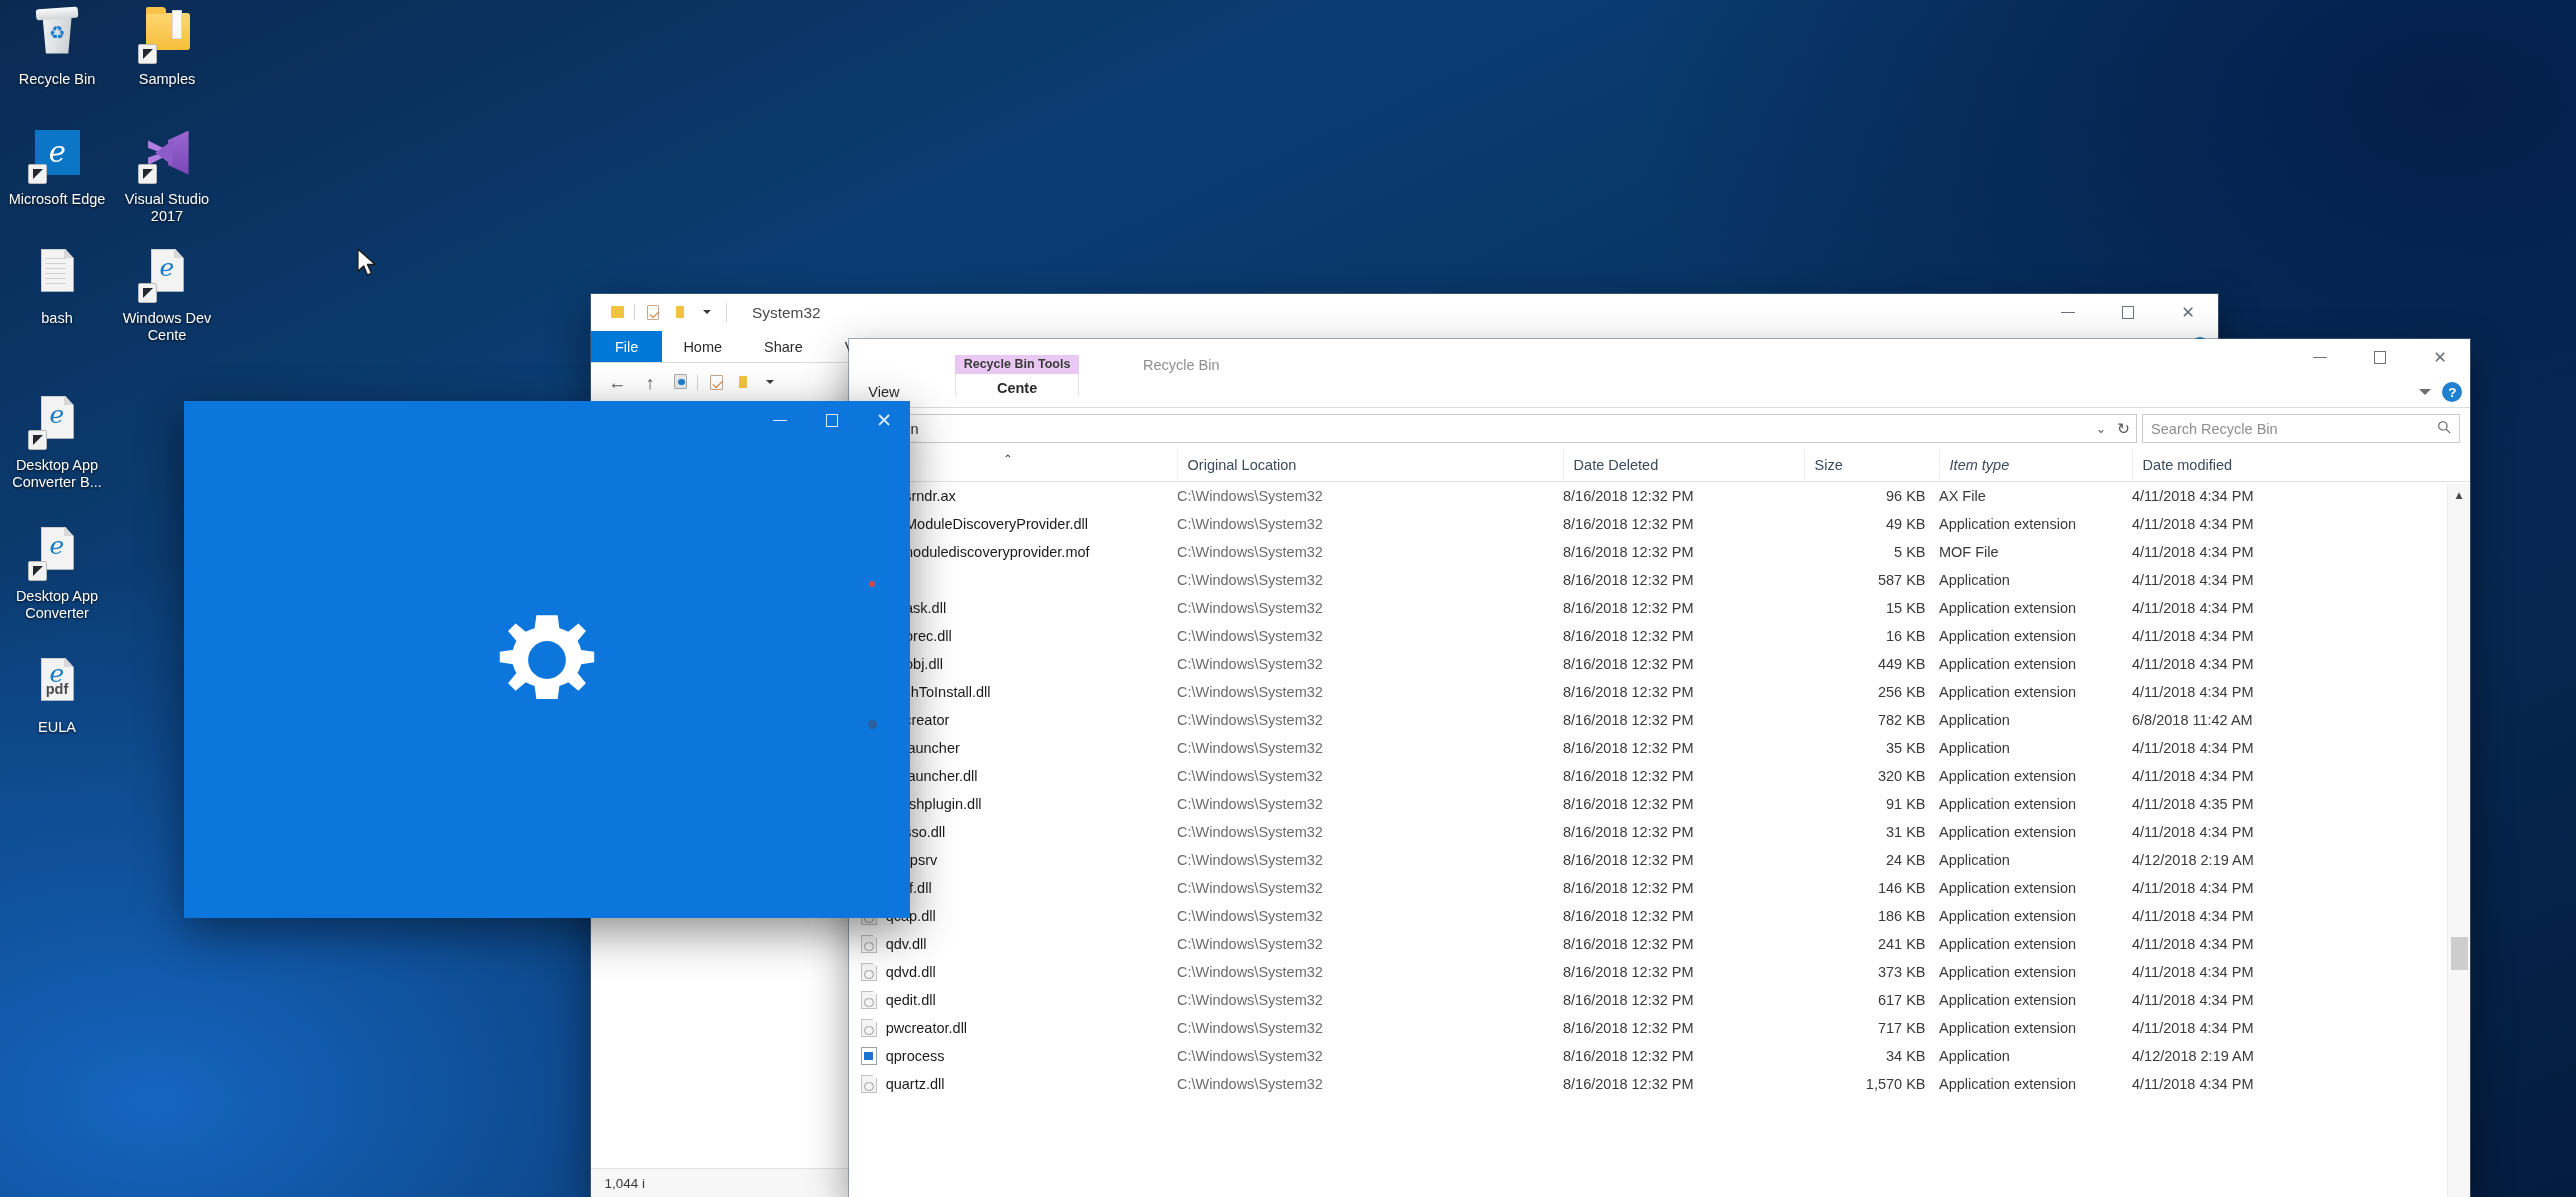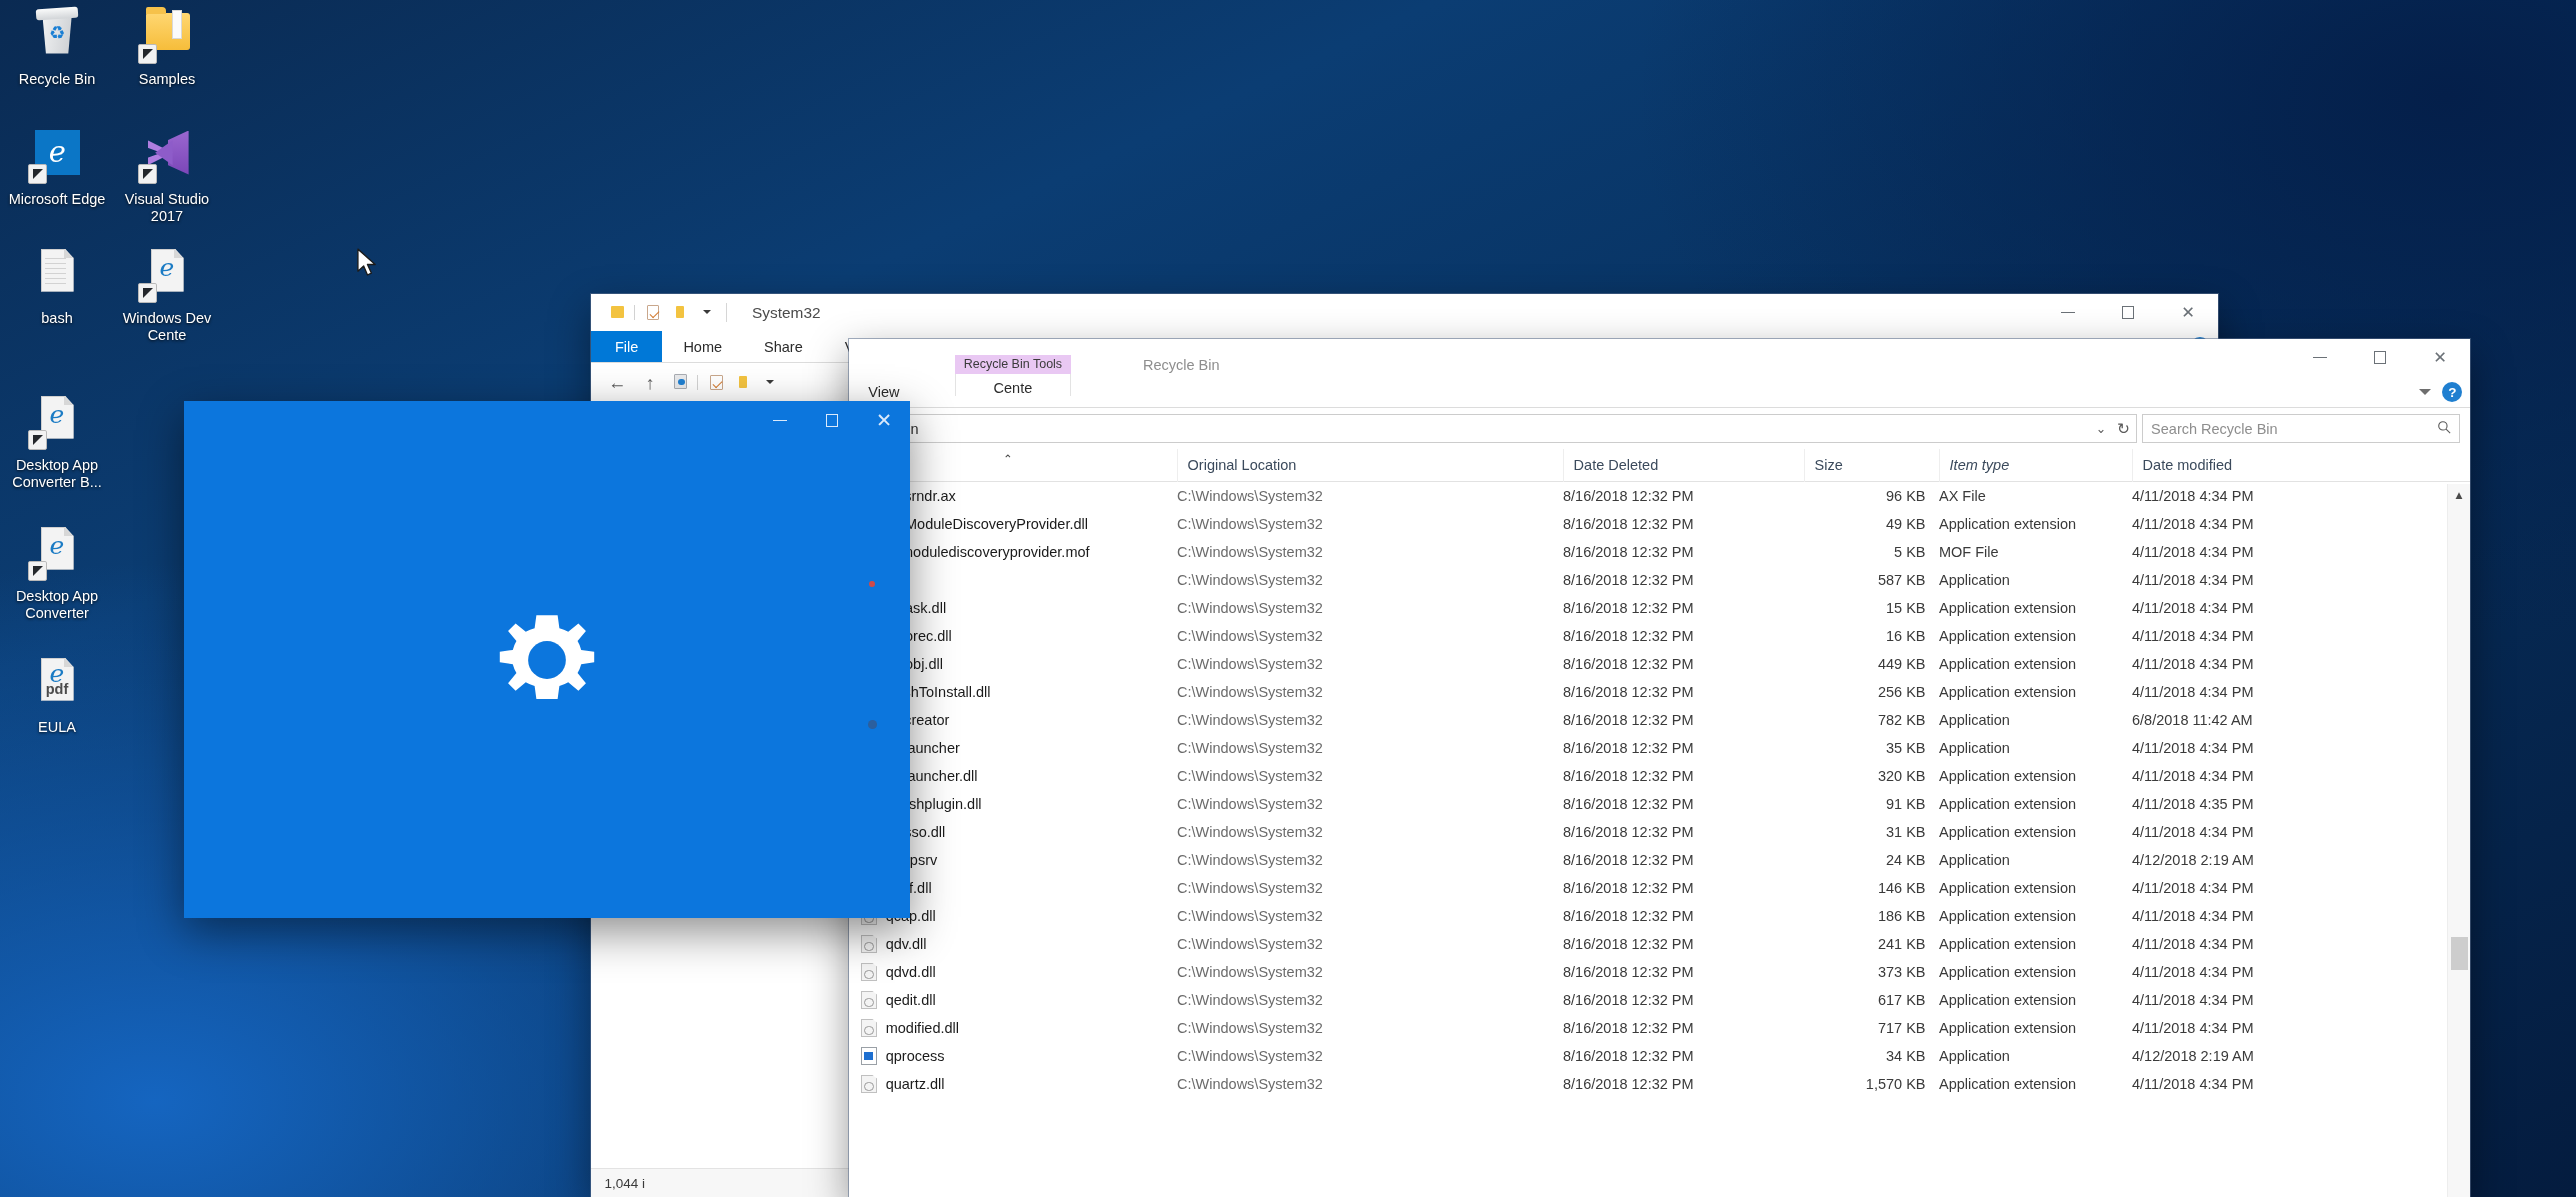--- a/index.html
+++ b/index.html
@@ -695,21 +695,21 @@
         <div class="cap-btn">
             <span class="max"></span>
           </div>
         <div class="cap-btn">✕</div>
       </div>
     </div>
 
     <div class="ribbon">
       <div class="tab" style="padding:0 19.3px;">View</div>
 
-      <div class="ctx-group" style="left:106px;">
+      <div class="ctx-group" style="left:106px;font-weight:bold;">
         <div class="ctx-head">Recycle Bin Tools</div>
         <div class="ctx-tab">Cente</div>
       </div>
 
       <div class="ctx-title" style="left:294px;">Recycle Bin</div>
 
       <div class="ribbon-right">
         <span class="chev-down"></span>
         <span class="help-badge">?</span>
       </div>
@@ -950,21 +950,21 @@
           </div>
           <div class="c c-loc" style="width: 386px;">C:\Windows\System32</div>
           <div class="c c-date" style="width: 241px;">8/16/2018 12:32 PM</div>
           <div class="c c-size" style="width: 135px;">617 KB</div>
           <div class="c c-type" style="width: 193px;">Application extension</div>
           <div class="c c-mod" style="width: 289px;">4/11/2018 4:34 PM</div>
         </div>
         <div class="frow">
           <div class="c c-name" style="width: 328px;">
             <span class="fico dll"></span>
-            <span>modified.dll</span>
+            <span>pwcreator.dll</span>
           </div>
           <div class="c c-loc" style="width: 386px;">C:\Windows\System32</div>
           <div class="c c-date" style="width: 241px;">8/16/2018 12:32 PM</div>
           <div class="c c-size" style="width: 135px;">717 KB</div>
           <div class="c c-type" style="width: 193px;">Application extension</div>
           <div class="c c-mod" style="width: 289px;">4/11/2018 4:34 PM</div>
         </div>
         <div class="frow">
           <div class="c c-name" style="width: 328px;">
             <span class="fico app"></span>

